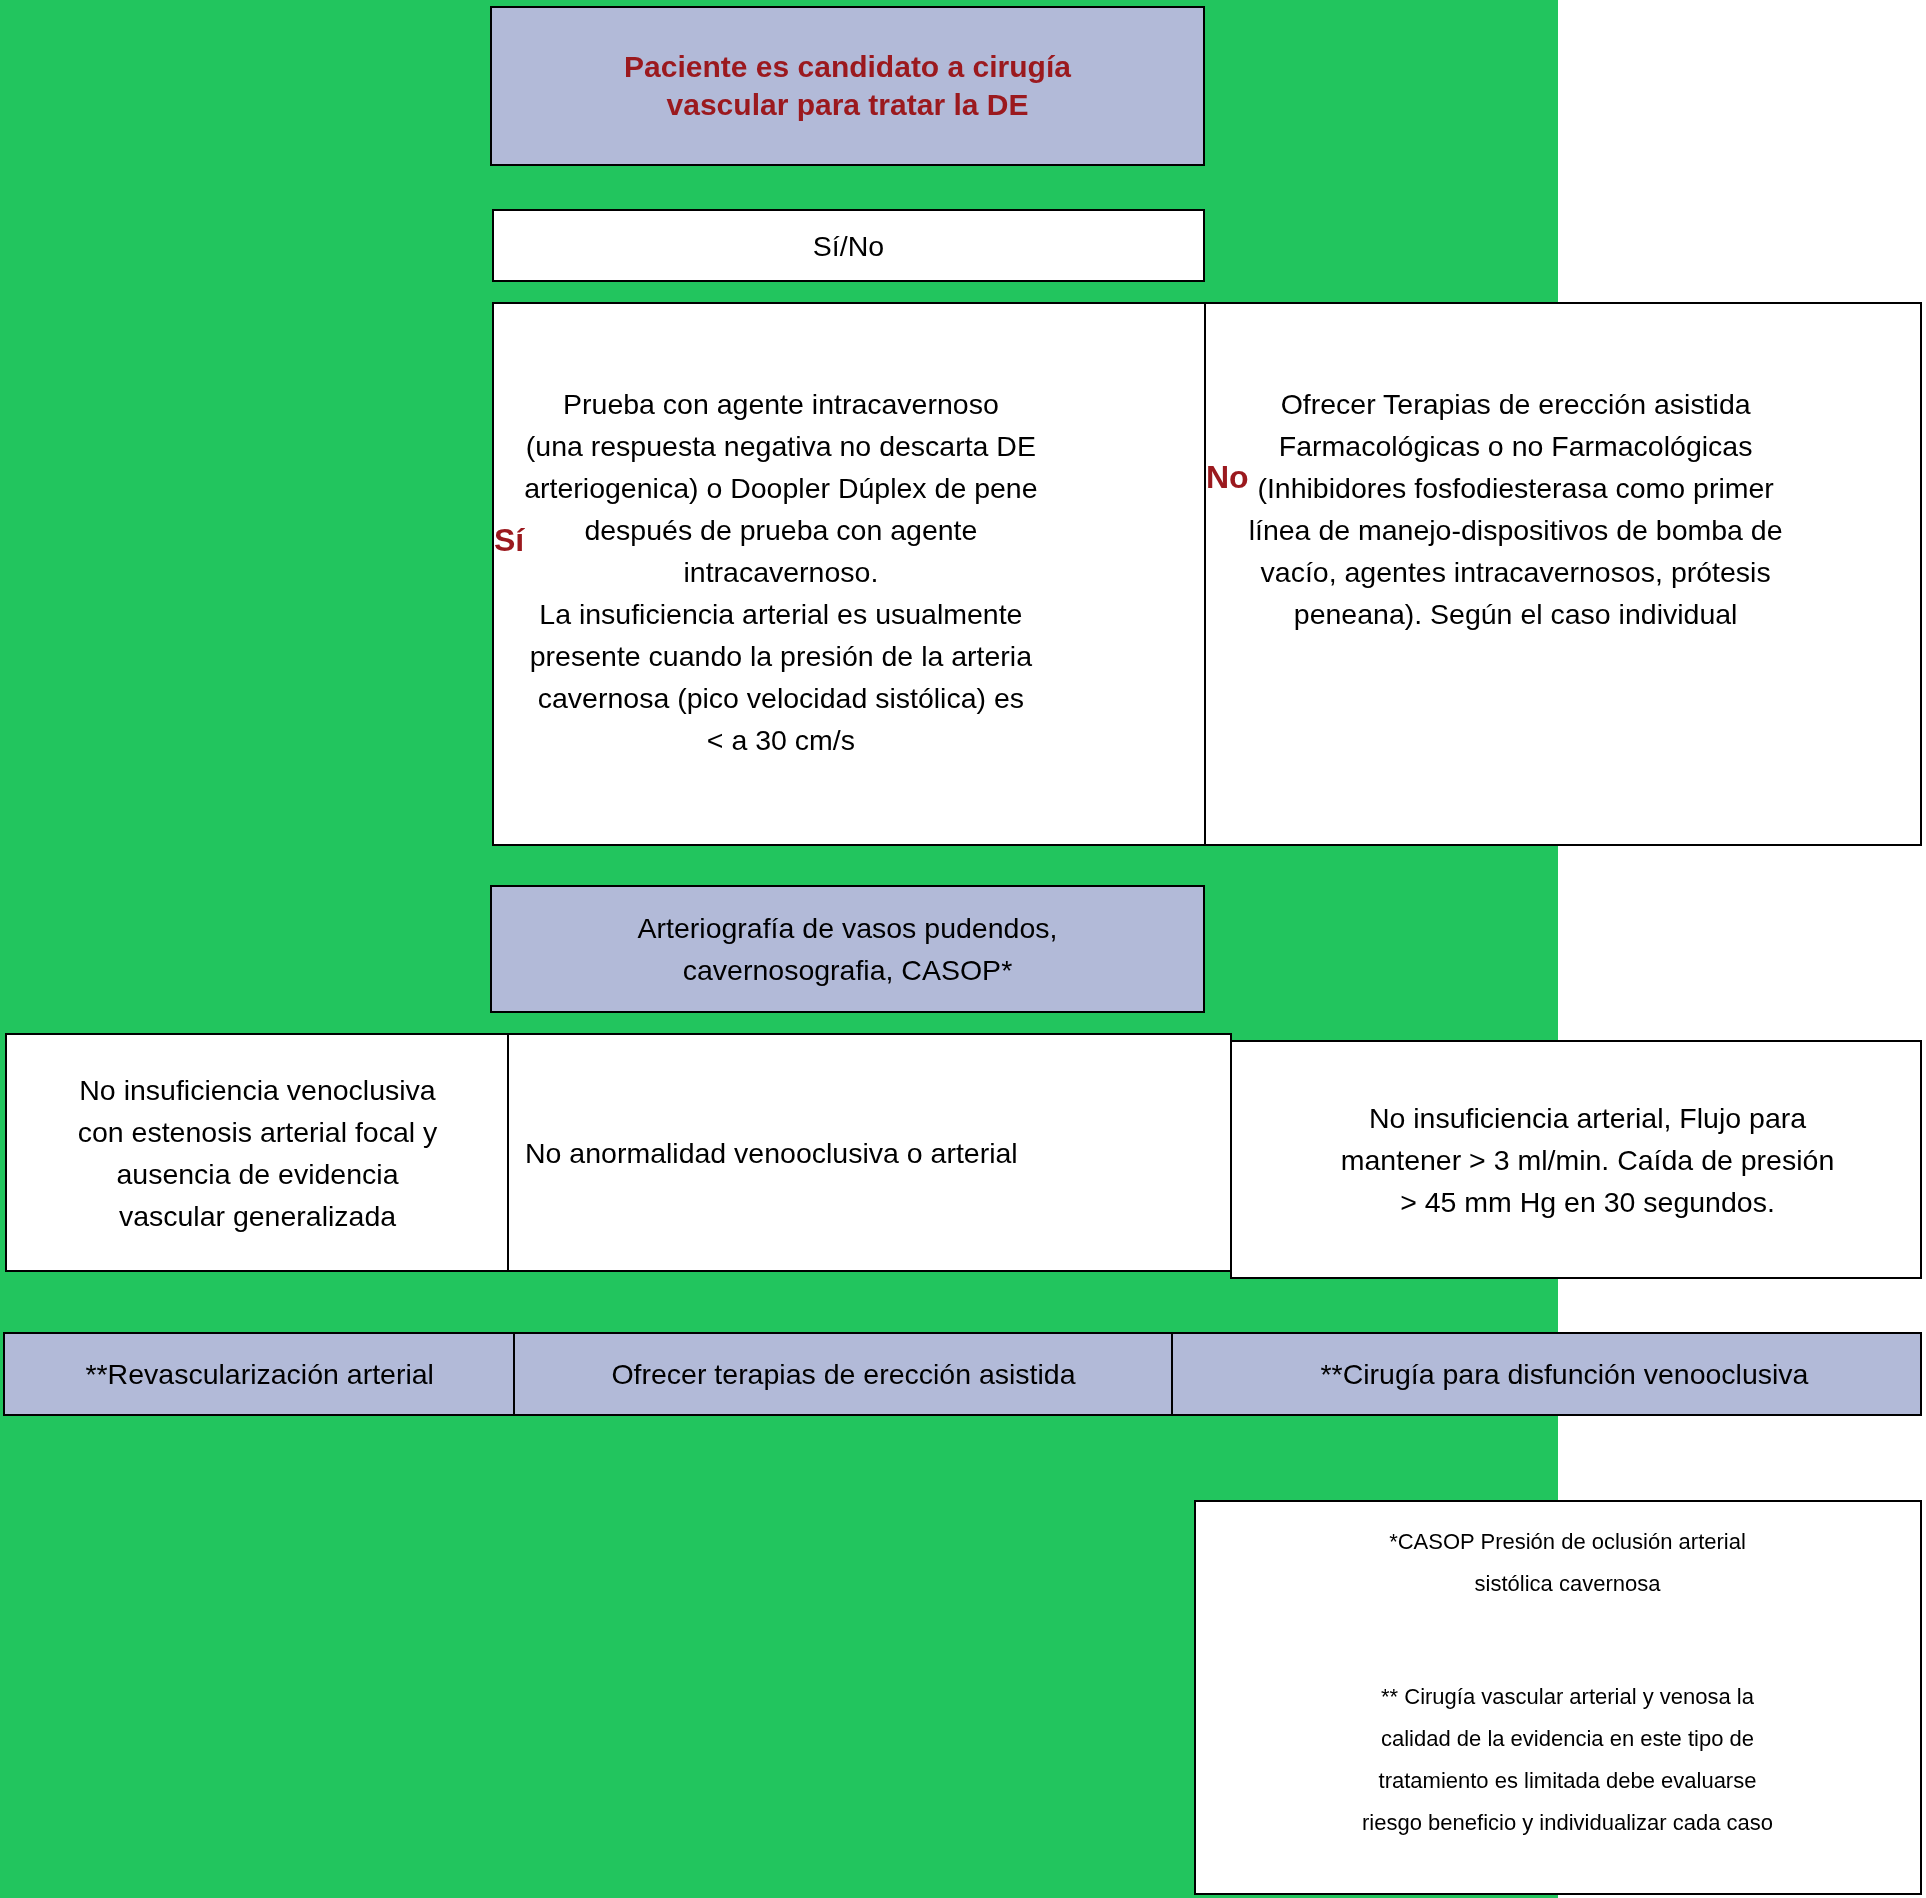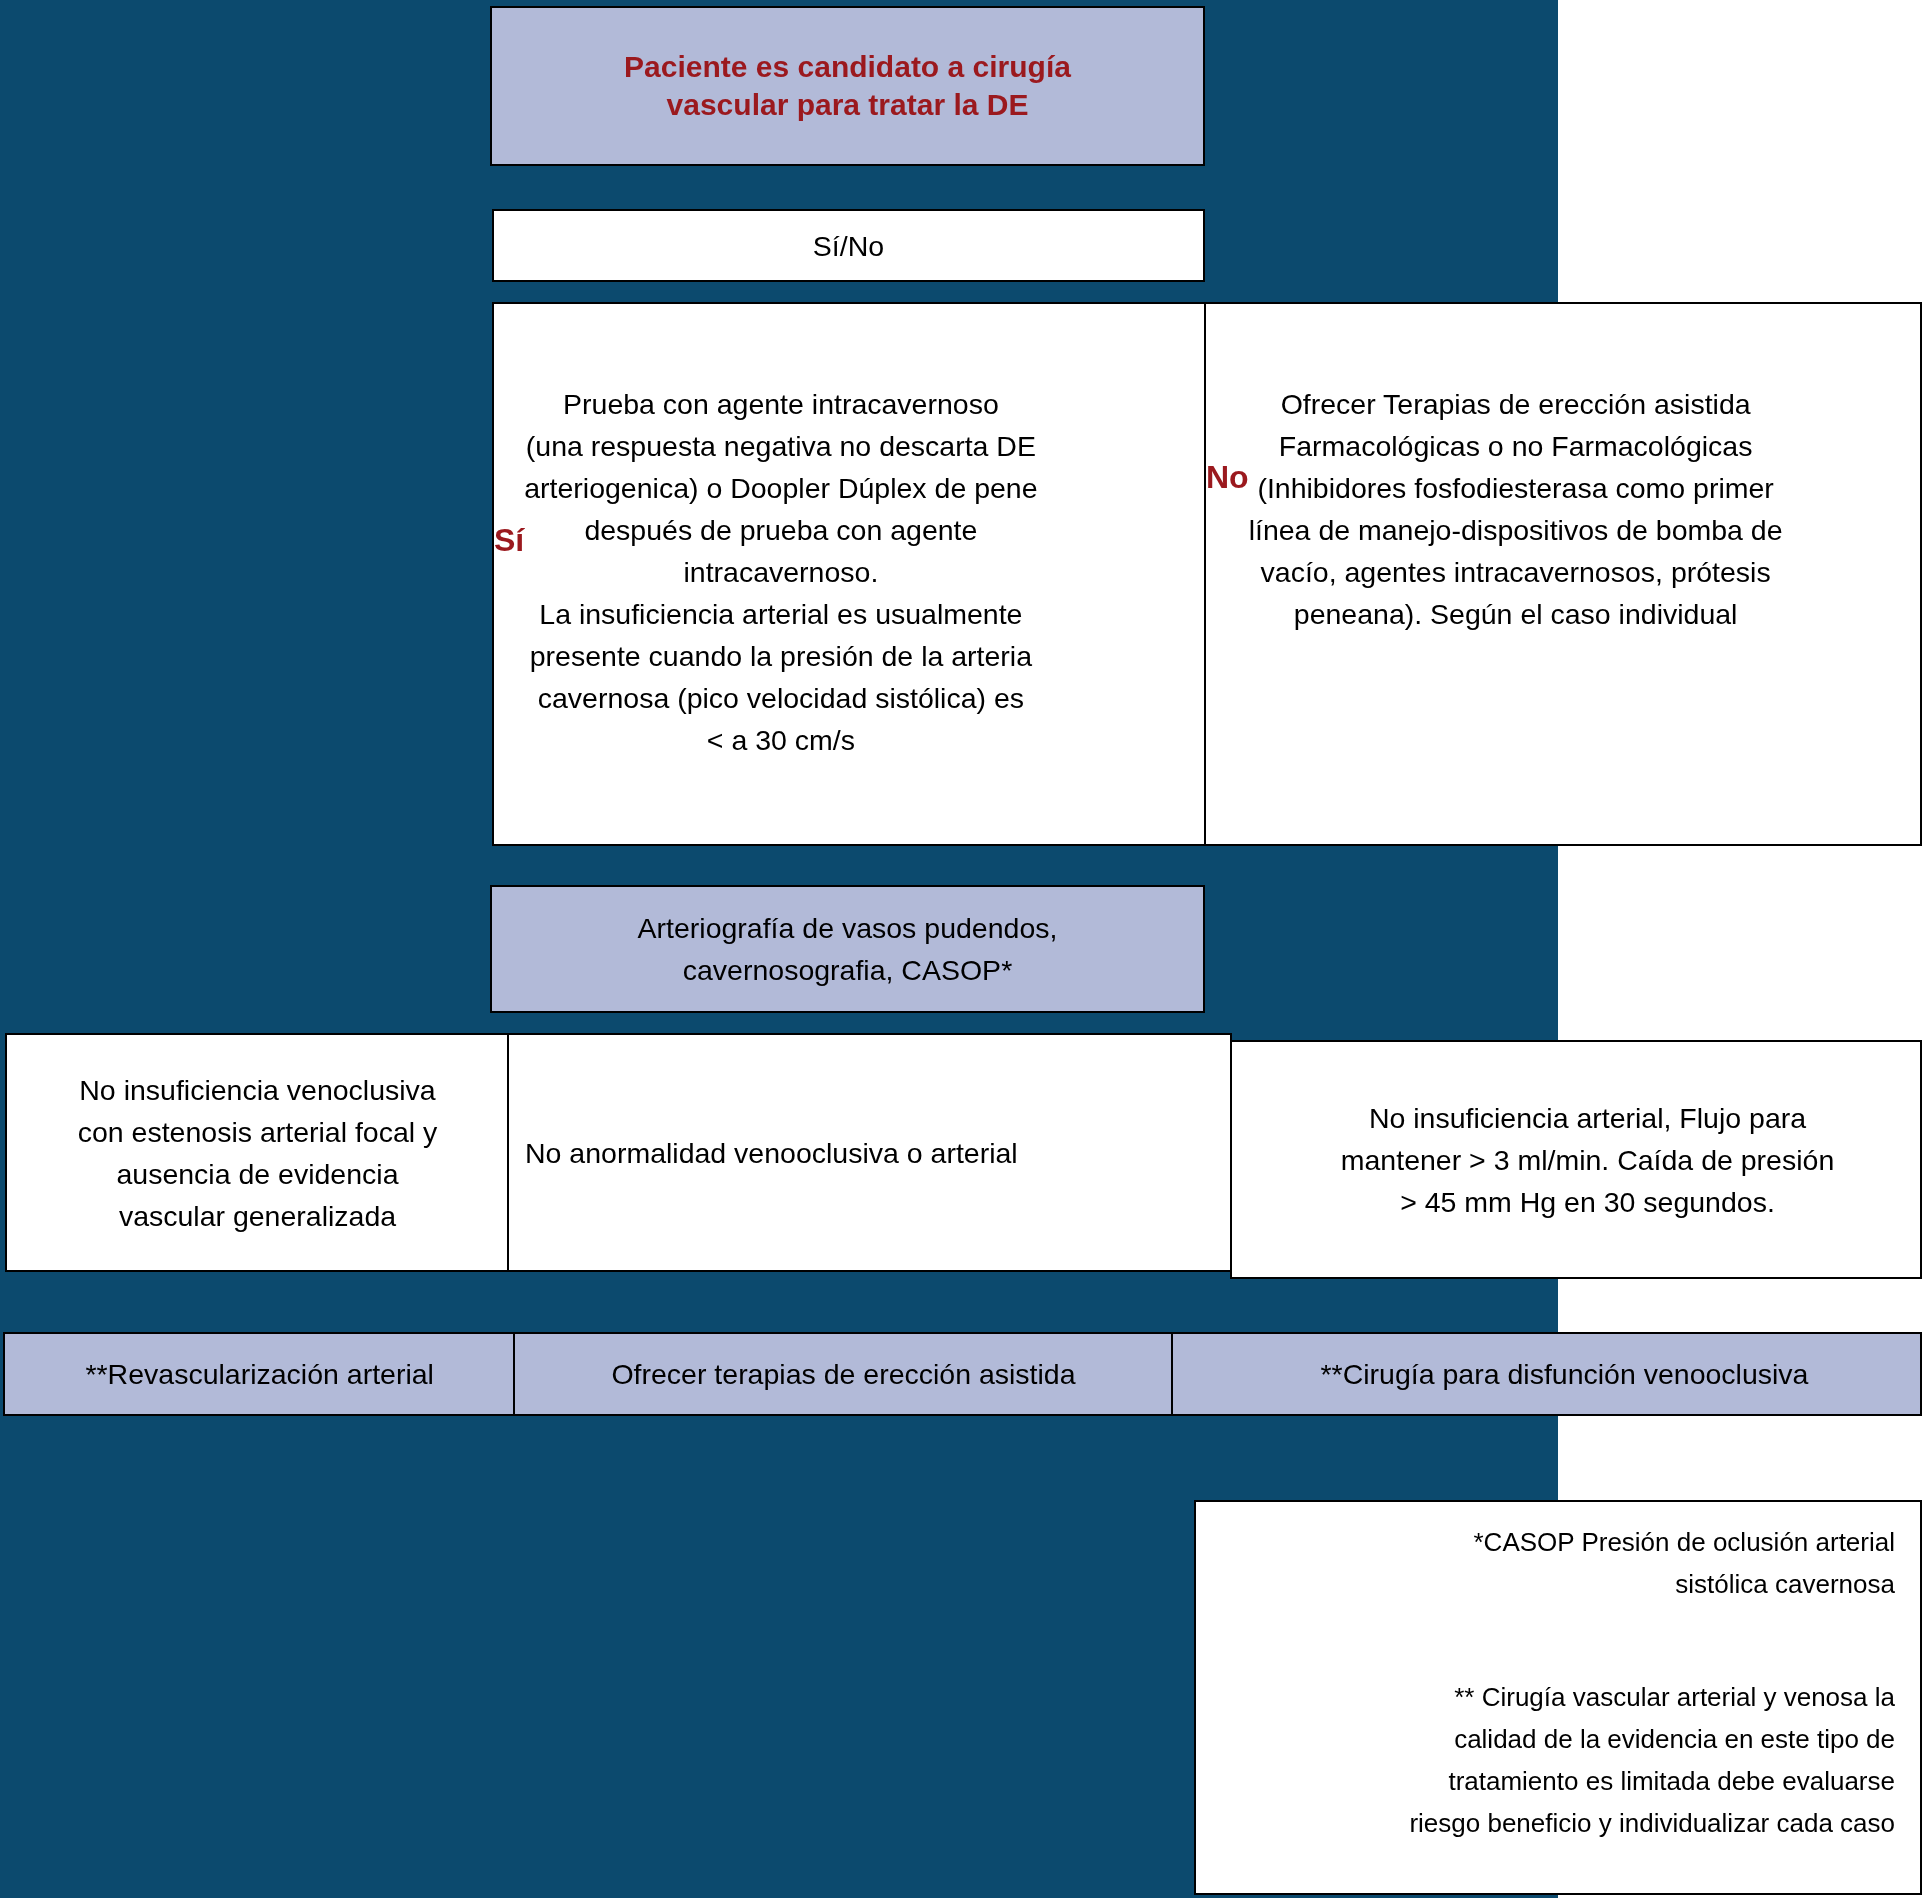--- a/index.html
+++ b/index.html
@@ -4,21 +4,21 @@
 <style>
   html, body {
     margin: 0;
     padding: 0;
     background: #ffffff;
   }
   #canvas {
     position: relative;
     width: 1558px;
     height: 1898px;
-    background: #0c4a6e;
+    background: #22c55e;
     font-family: "Liberation Sans", sans-serif;
     color: #000000;
   }
   .box {
     position: absolute;
     box-sizing: border-box;
     border: 2.5px solid #000000;
     background: #ffffff;
   }
   .blue {
@@ -104,23 +104,23 @@
   }
   #treatment-right-box {
     left: 1171px; top: 1332px; width: 751px; height: 84px; padding-left: 36px;
   }
   
   #footnote-box {
     left: 1194px; top: 1500px; width: 728px; height: 395px;
     padding: 19px 25px 0 44px;
   }
   #footnote-box .note {
-    font-size: 26px;
+    font-size: 22px;
     line-height: 42px;
-    text-align: right;
+    text-align: center;
   }
   #footnote-box .note + .note {
     margin-top: 71px;
   }
 </style>
 </head>
 <body>
 
 <div id="canvas">
 

